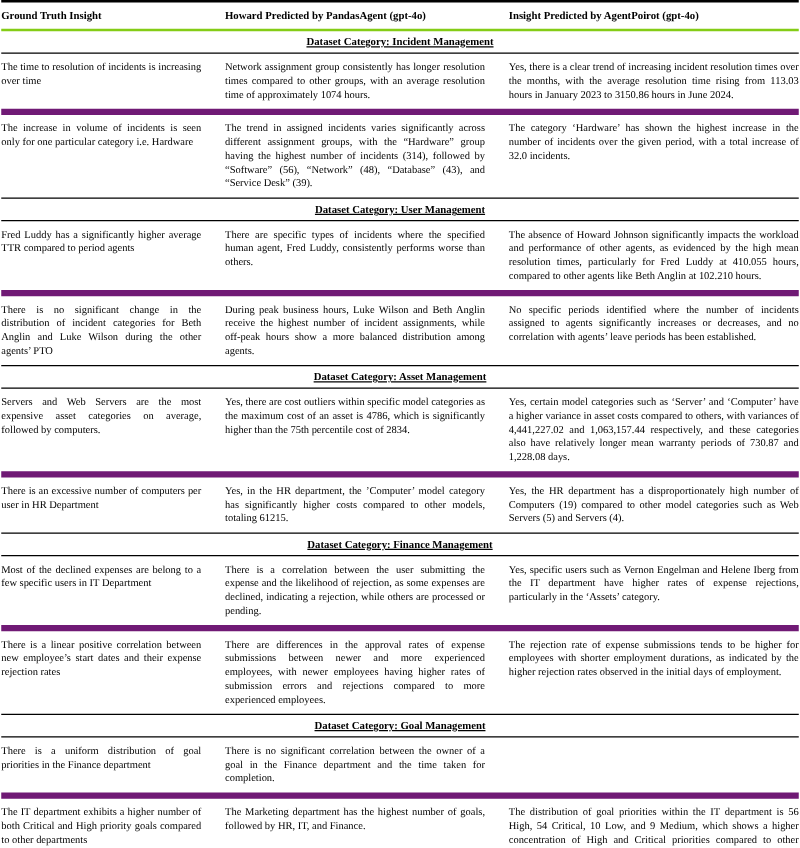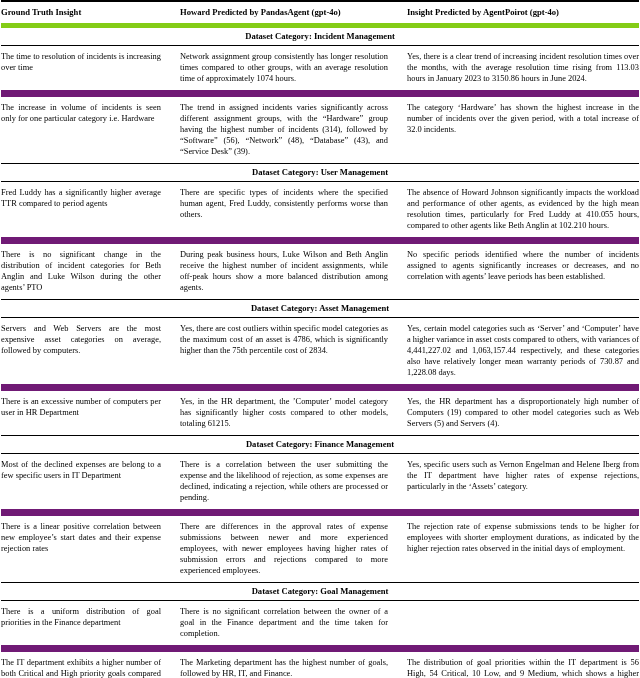--- a/index.html
+++ b/index.html
@@ -21,43 +21,44 @@
     border-bottom: 2px solid #000;
     font-size: 8.4px;
     line-height: 11px;
   }
   .header-row, .data-row {
     display: grid;
     grid-template-columns: 160px 208px 232px;
     column-gap: 19px;
   }
   .header-row {
-    border-bottom: 5px solid #84cc16;
+    border-bottom: 2px solid #84cc16;
     padding: 5px 0 5px 0;
   }
   .header-row .cell {
     font-weight: bold;
     font-size: 8.6px;
     text-align: left;
   }
   .category-band {
     text-align: center;
     font-weight: bold;
     font-size: 8.6px;
     padding: 3px 0 3px 0;
     border-bottom: 1px solid #000;
+    text-decoration: underline;
   }
   .data-row + .category-band {
     border-top: 1.5px solid #000;
   }
   .data-row {
     padding: 5px 0 6px 0;
   }
   .data-row + .data-row {
-    border-top: 7px solid #701a75;
+    border-top: 5px solid #701a75;
   }
   .cell {
     text-align: justify;
     hyphens: auto;
     -webkit-hyphens: auto;
   }
   .cell .bold {
     font-weight: normal;
   }
 </style>

